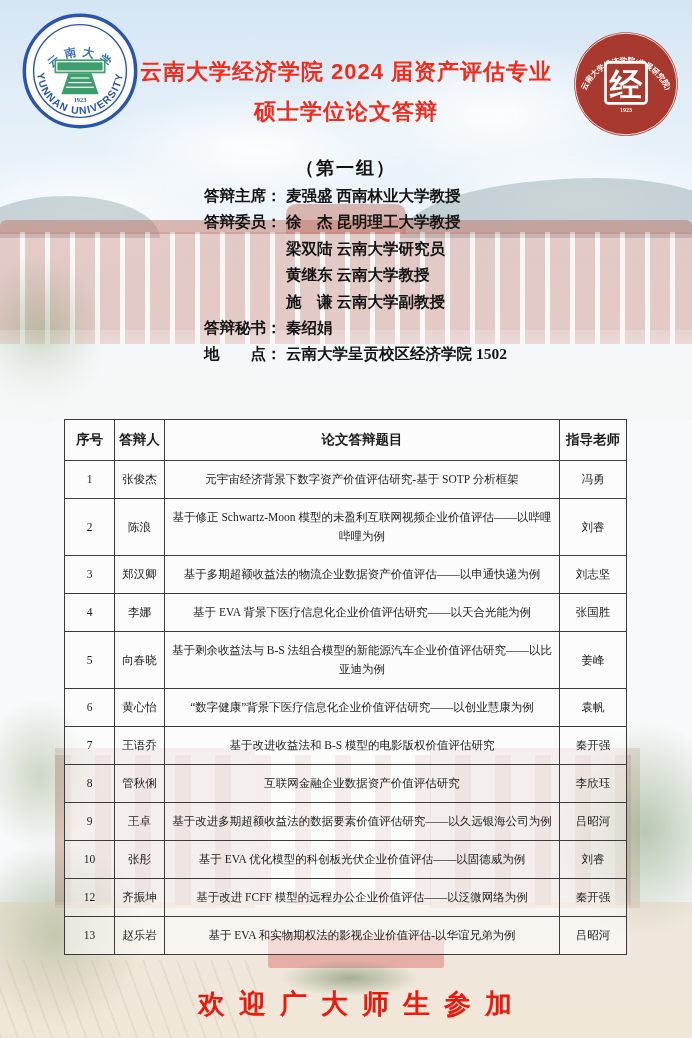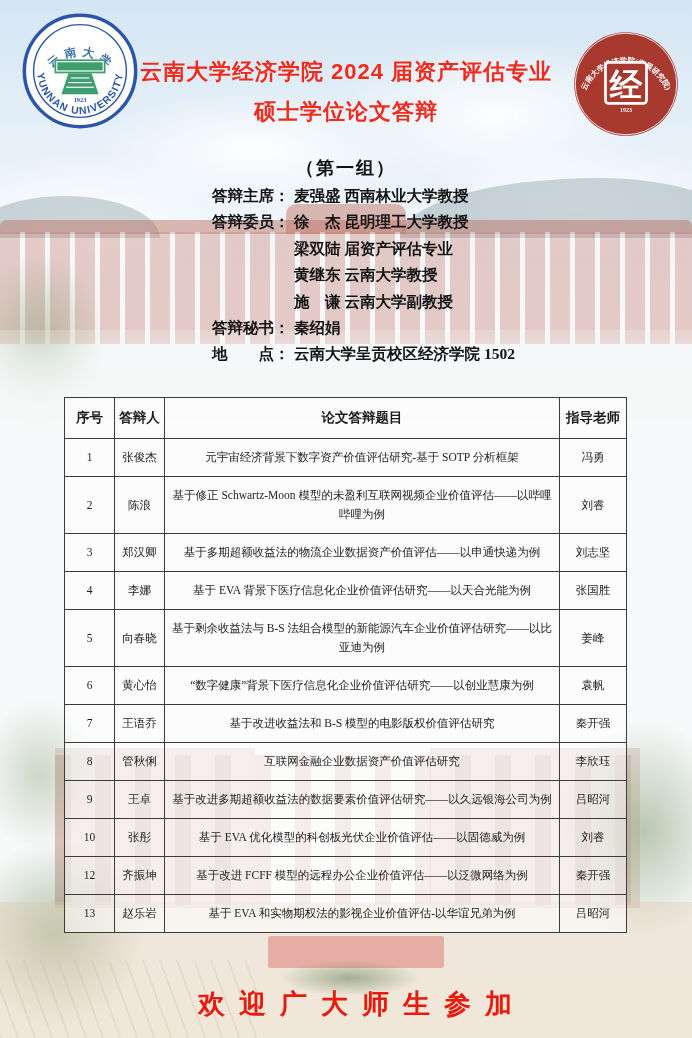--- a/index.html
+++ b/index.html
@@ -50,25 +50,25 @@
   .seal{position:absolute;}
   .seal-left{left:22px;top:13px;width:116px;height:116px;}
   .seal-right{left:572px;top:30px;width:108px;height:108px;}
 
   .titles{position:absolute;left:120px;top:52px;width:452px;text-align:center;}
   .title-line{font-family:"Liberation Sans","DejaVu Sans",sans-serif;font-weight:bold;
         color:#f32b1d;font-size:22px;line-height:40px;letter-spacing:1px;}
   .group-label{margin-top:24px;color:#111;font-size:18px;font-weight:bold;letter-spacing:2px;}
 
   .info{position:absolute;left:204px;top:183px;width:430px;}
-  .info-line{display:flex;font-size:15.5px;font-weight:bold;color:#141414;line-height:26.4px;white-space:nowrap;margin-left:8px;}
+  .info-line{display:flex;font-size:15.5px;font-weight:bold;color:#141414;line-height:26.4px;white-space:nowrap;}
   .info-label{display:inline-block;width:82px;flex:0 0 82px;}
   .info-value{display:inline-block;}
 
-  table.schedule{position:absolute;left:64px;top:397px;width:562px;border-collapse:collapse;table-layout:fixed;
+  table.schedule{position:absolute;left:64px;top:419px;width:562px;border-collapse:collapse;table-layout:fixed;
         background:rgba(255,255,255,.55);padding-left:32px;}
   .schedule th,.schedule td{border:1px solid #3c3c3c;text-align:center;vertical-align:middle;color:#1c1c1c;}
   .schedule th{font-family:"Liberation Sans","DejaVu Sans",sans-serif;font-size:13.5px;font-weight:bold;
         height:40px;padding:0 2px;}
   .schedule td{font-size:11.5px;line-height:19px;padding:9px 5px;}
   .col-seq{width:50px;}
   .col-name{width:50px;}
   .col-title{width:395px;}
   .col-advisor{width:67px;}
   .schedule td.title-cell{padding:9px 6px;}
@@ -162,21 +162,21 @@
           <span class="info-value">麦强盛 西南林业大学教授</span>
         </div>
 
         <div class="info-line">
           <span class="info-label">答辩委员：</span>
           <span class="info-value">徐　杰 昆明理工大学教授</span>
         </div>
 
         <div class="info-line">
           <span class="info-label"></span>
-          <span class="info-value">梁双陆 届资产评估专业</span>
+          <span class="info-value">梁双陆 云南大学研究员</span>
         </div>
 
         <div class="info-line">
           <span class="info-label"></span>
           <span class="info-value">黄继东 云南大学教授</span>
         </div>
 
         <div class="info-line">
           <span class="info-label"></span>
           <span class="info-value">施　谦 云南大学副教授</span>

